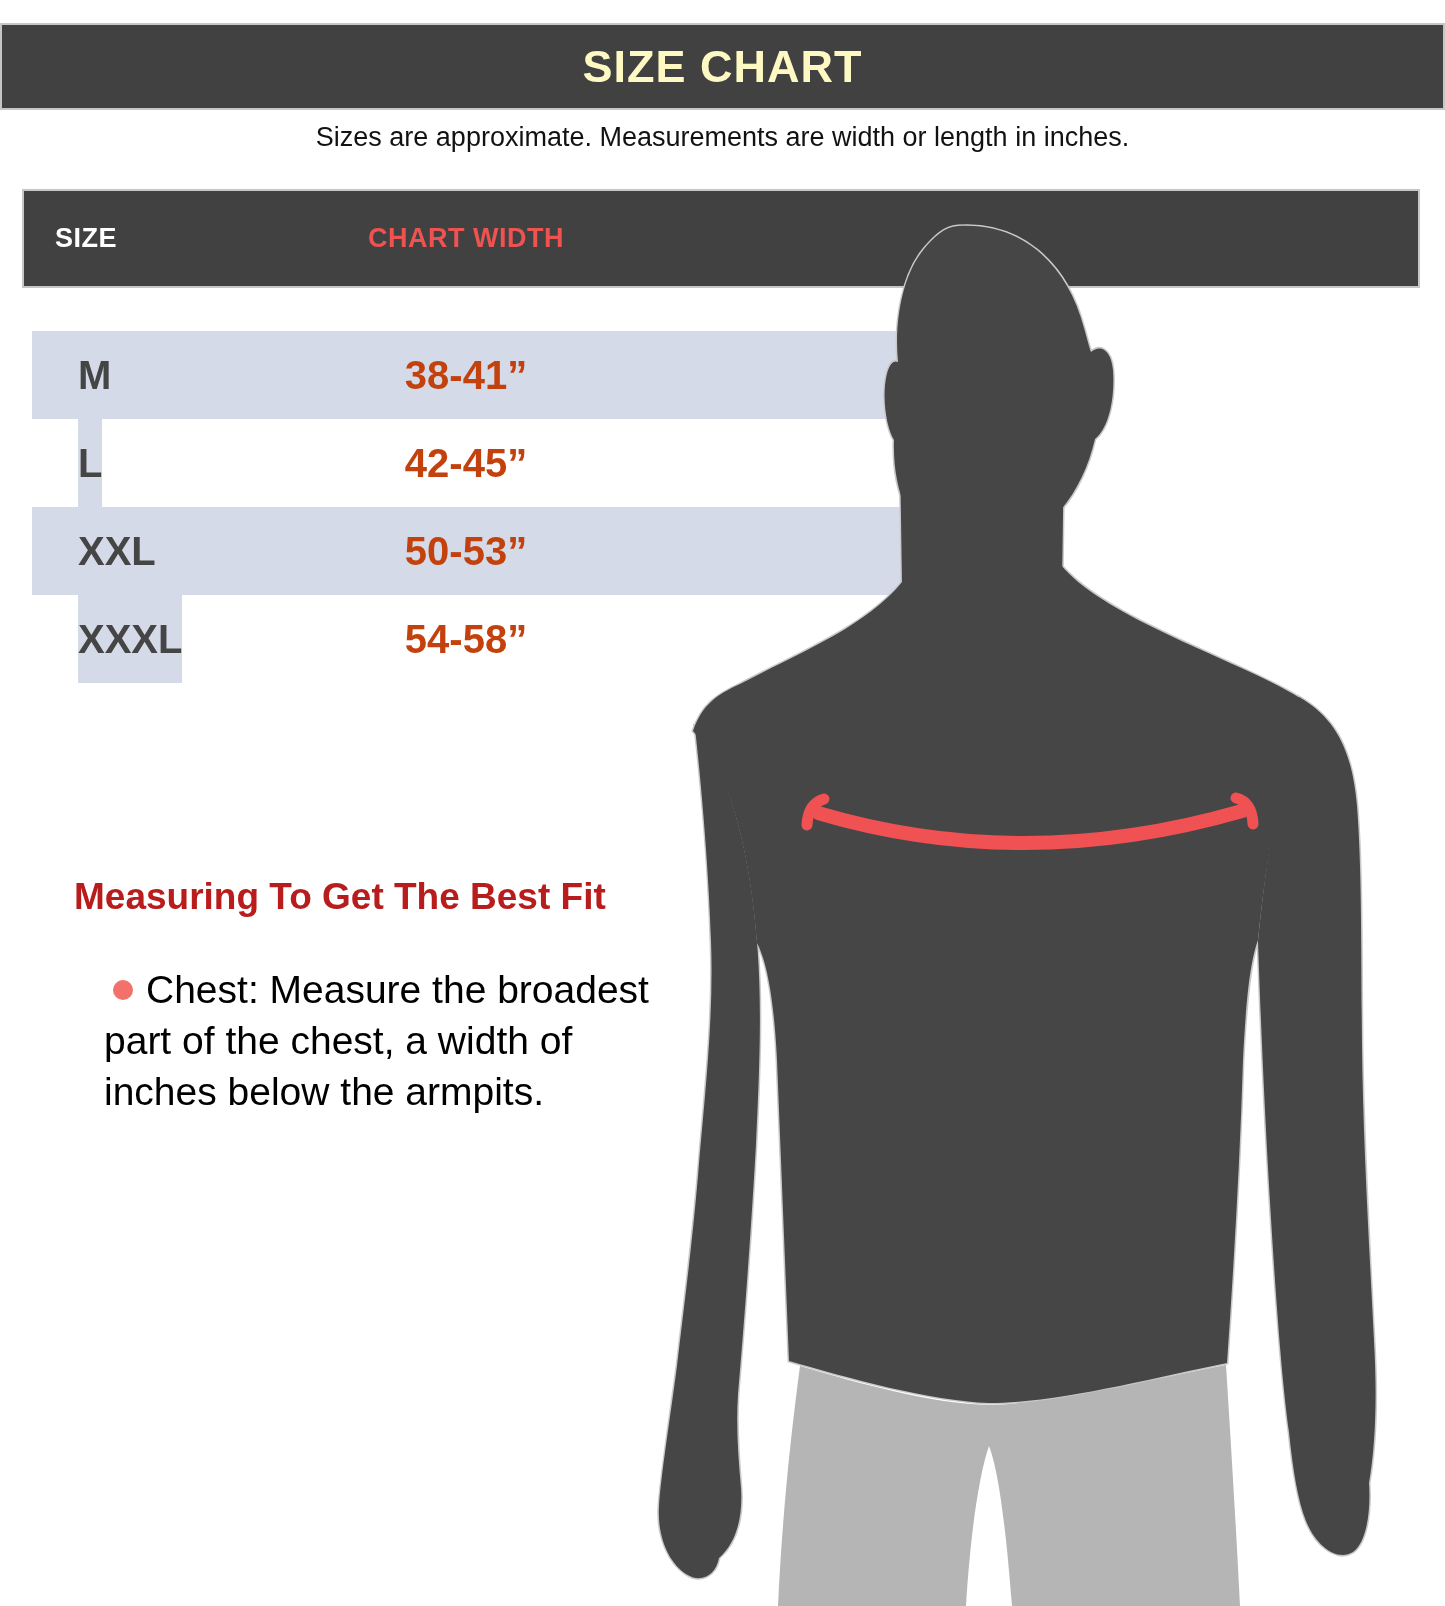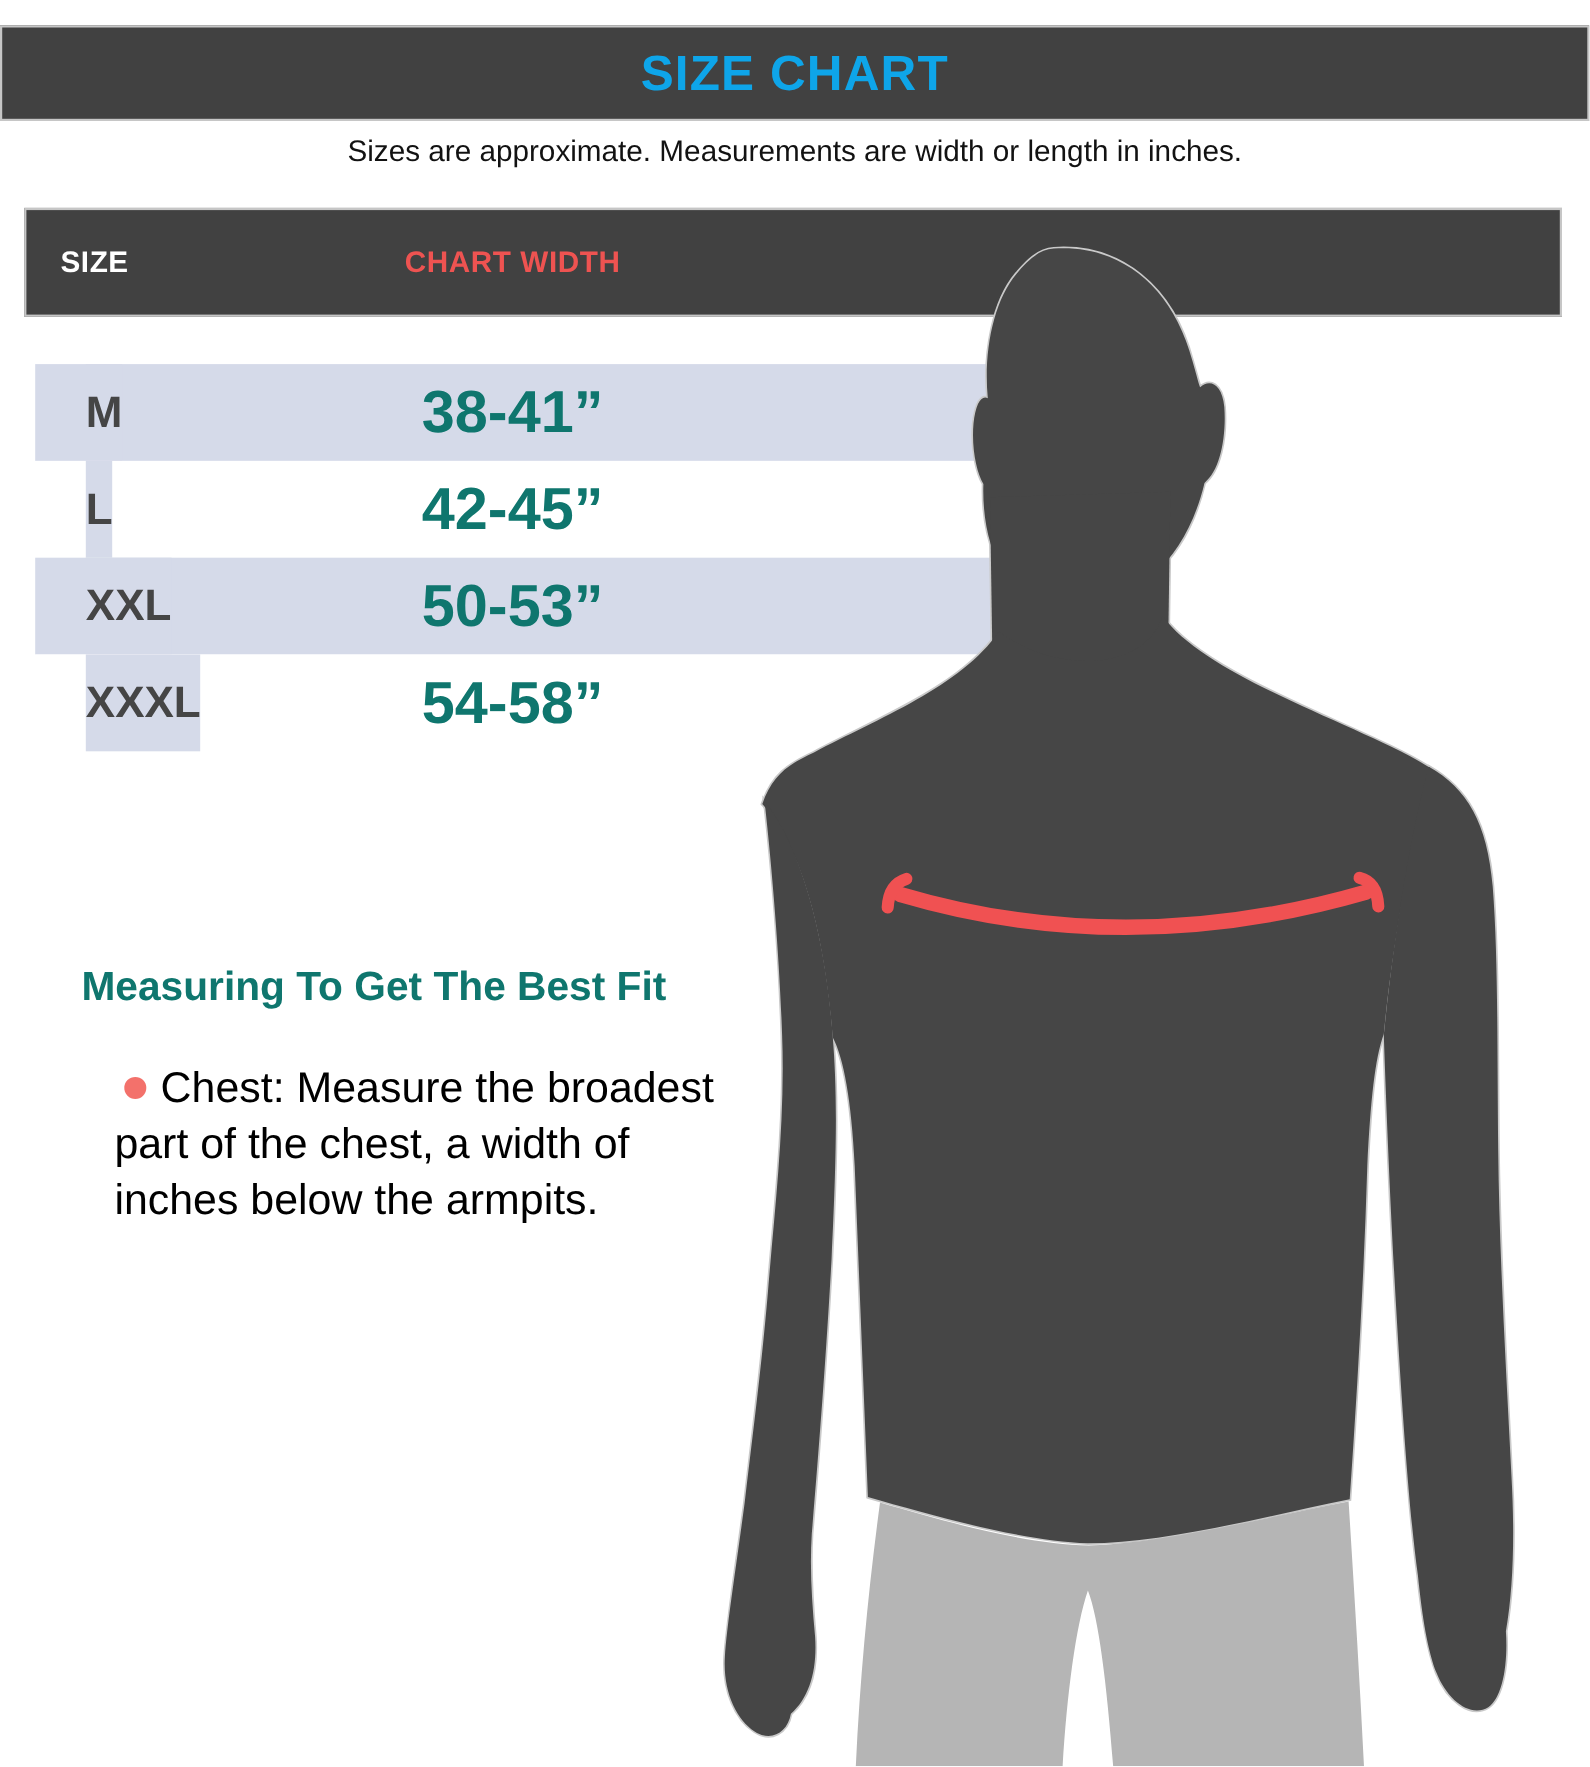--- a/index.html
+++ b/index.html
@@ -6,21 +6,21 @@
   .page{
     position:relative;width:1445px;height:1606px;overflow:hidden;
     background:#ffffff;font-family:"Liberation Sans", sans-serif;
   }
   
   .banner{
     position:absolute;left:0;top:23px;width:1441px;height:83px;
     background:#414141;border:2px solid #c6c6c6;
     display:flex;align-items:center;justify-content:center;
   }
-  .banner-title{color:#0ea5e9;font-size:45px;font-weight:bold;letter-spacing:1px;}
+  .banner-title{color:#fef9c3;font-size:45px;font-weight:bold;letter-spacing:1px;}
   .subtitle{
     position:absolute;left:0;top:122px;width:1445px;text-align:center;
     color:#121212;font-size:27px;font-weight:normal;
   }
   
   .tbl-header{
     position:absolute;left:22px;top:189px;width:1394px;height:95px;
     background:#414141;border:2px solid #c6c6c6;
   }
   .col-size{
@@ -35,26 +35,26 @@
   .rows{position:absolute;left:32px;top:331px;width:885px;}
   .size-row{position:relative;width:885px;height:88px;background:#ffffff;}
   .rows div:nth-of-type(odd){background:#d5dae9;}
   .cell-size{
     position:absolute;left:46px;top:0;height:88px;display:flex;align-items:center;
     color:#454545;font-size:40px;font-weight:bold;
   }
   .cell-chest{
     position:absolute;left:214px;top:0;width:440px;height:88px;
     display:flex;align-items:center;justify-content:center;
-    color:#0f766e;font-size:54px;font-weight:bold;
+    color:#c2410c;font-size:40px;font-weight:bold;
   }
   
   .guide{position:absolute;left:68px;top:876px;width:660px;}
   .guide-heading{
-    margin:0 0 46px 6px;color:#0f766e;font-size:37px;font-weight:bold;
+    margin:0 0 46px 6px;color:#b91c1c;font-size:37px;font-weight:bold;
   }
   .bullet-line{
     color:#000000;font-size:39px;font-weight:normal;line-height:51px;white-space:nowrap;margin-left:36px;
   }
   .dot{
     display:none;width:20px;height:20px;border-radius:50%;
     background:#f3716b;margin:0 13px 0 9px;transform:translateY(-3px);
   }
   .bullet-line:first-of-type .dot{display:inline-block;}
   

